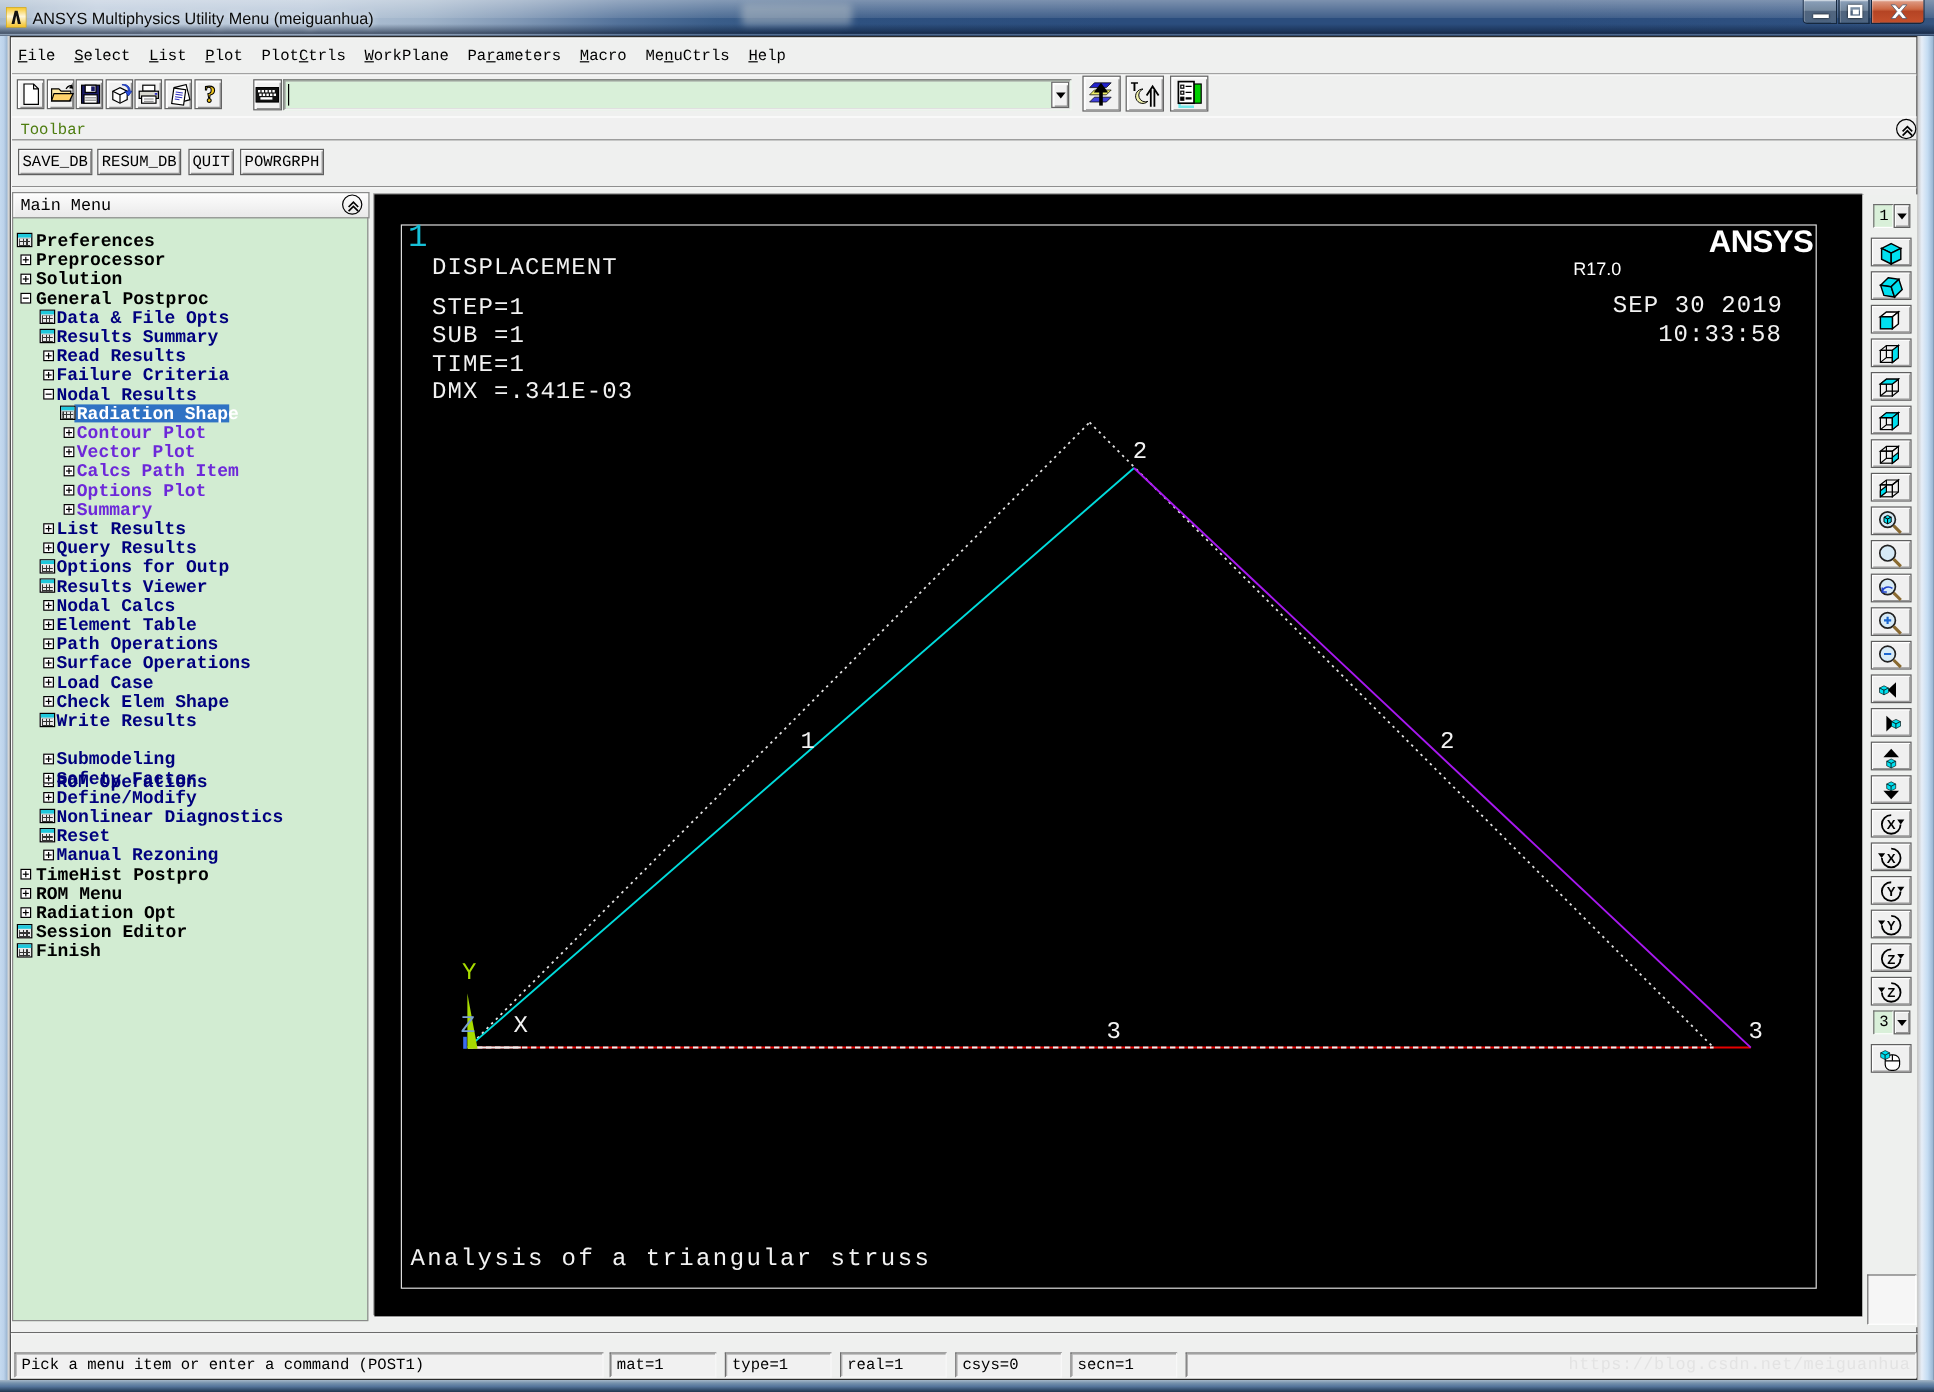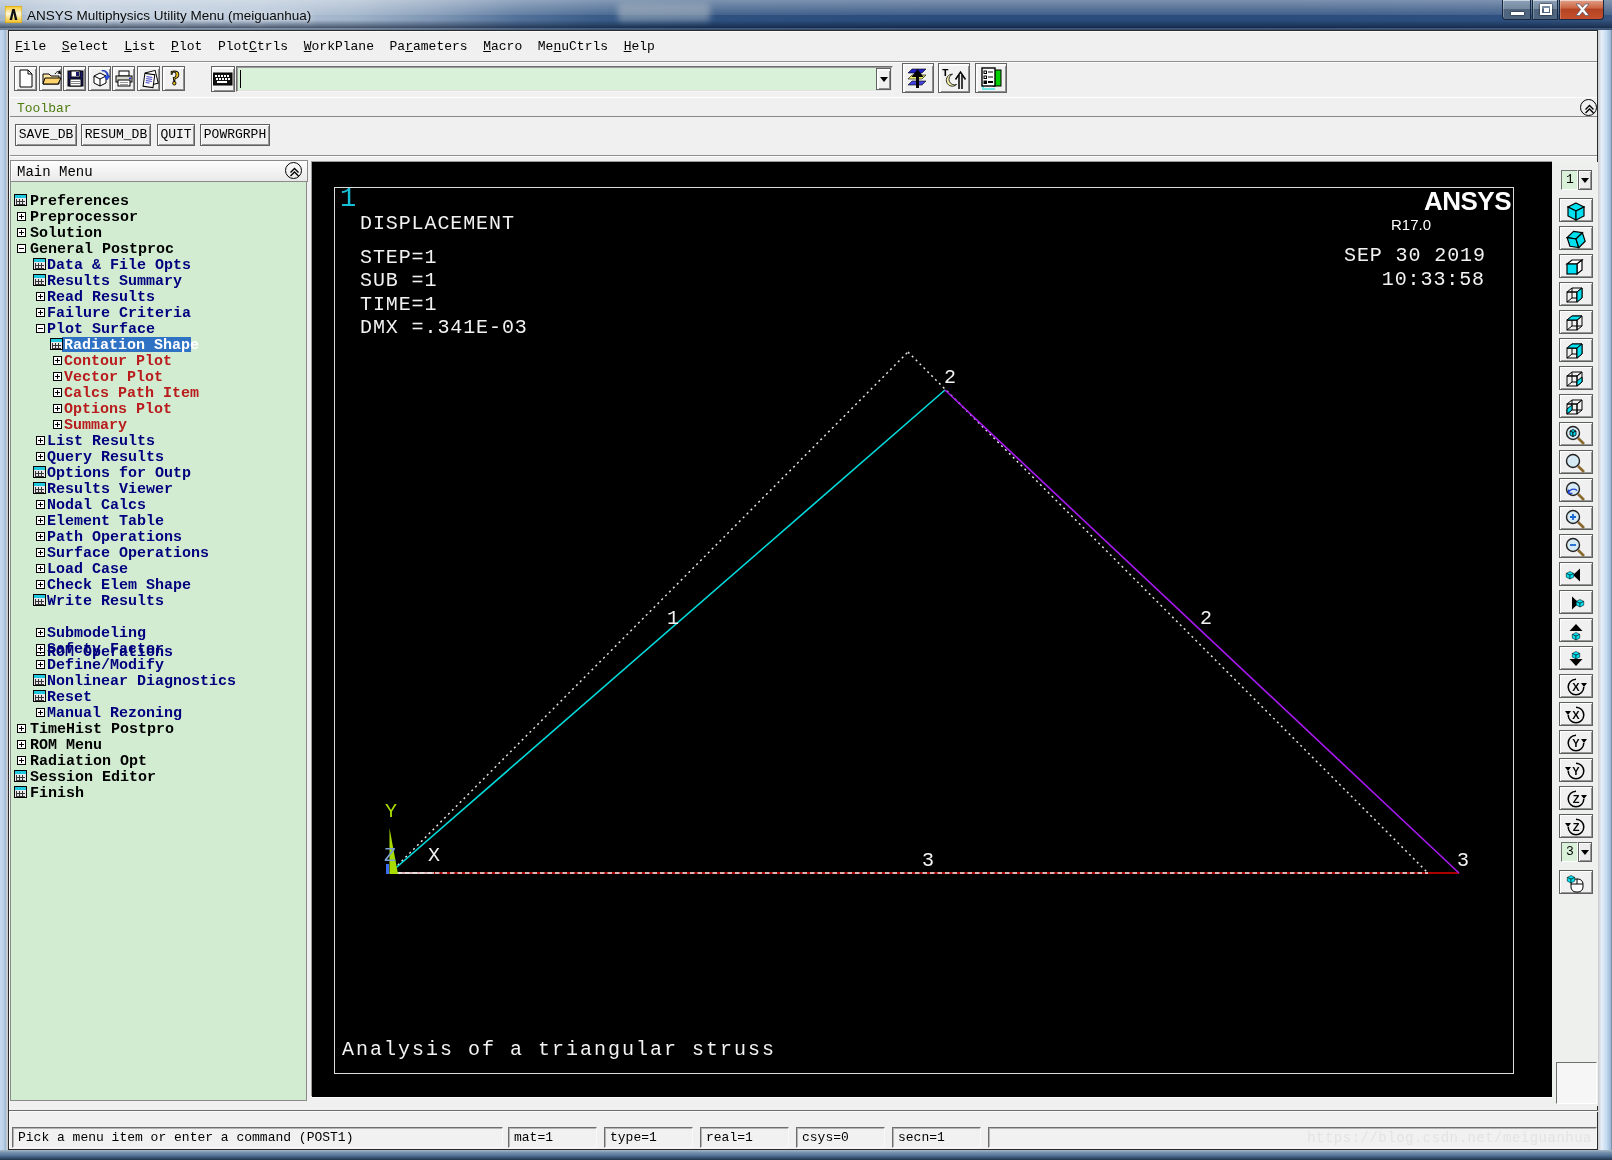--- a/index.html
+++ b/index.html
@@ -47,21 +47,21 @@
 #mmheader{left:10px;top:160px;width:298px;height:22px;background:linear-gradient(180deg,#fdfdfd,#e9e9e9);border:1px solid #8a8a8a;box-shadow:inset 1px 1px 0 #fff}
 #mmtitle{left:17px;top:164px;font-size:14px;color:#000}
 .chev{width:17px;height:17px;border:1px solid #000;border-radius:50%;background:transparent}
 .chev svg{position:absolute;left:0;top:0}
 
 .row{position:absolute;left:10px;height:16px;width:296px}
 .row b{position:absolute;display:block}
 .row span{position:absolute;top:1px;font-size:15px;font-weight:bold;line-height:15px;white-space:pre}
 .t0{color:#000}
 .t1{color:#00007e}
-.t2{color:#b91c1c}
+.t2{color:#6d28d9}
 .tsel{color:#fff}
 .pb{width:9px;height:9px;border:1px solid #000;background:#fff;top:3px}
 .pb i{position:absolute;left:1px;top:3px;width:5px;height:1px;background:#000}
 .pb em{position:absolute;left:3px;top:1px;width:1px;height:5px;background:#000}
 .dlg{width:13px;height:12px;border:1px solid #000;background:#e8e8e8;top:1px}
 .dlg i{position:absolute;left:0;top:0;width:11px;height:3px;background:#1fc8dc}
 .dlg em{position:absolute;left:1px;top:4px;width:9px;height:6px;background:
  repeating-linear-gradient(90deg,#333 0 1px,transparent 1px 3px),
  repeating-linear-gradient(0deg,#333 0 1px,transparent 1px 3px)}
 #seldef{left:62px;top:337px;width:129px;height:15px;background:#2f72c4}
@@ -318,21 +318,21 @@
       <b class="pb" style="left:26px">
         <i></i>
         <em></em>
       </b>
       <span class="t1" style="left:37px">Failure Criteria</span>
     </div>
 <div class="row" style="top:321px">
       <b class="pb" style="left:26px">
         <i></i>
       </b>
-      <span class="t1" style="left:37px">Plot Surface</span>
+      <span class="t1" style="left:37px">Nodal Results</span>
     </div>
 <div class="row" style="top:337px">
       <b class="dlg" style="left:40px">
         <i></i>
         <em></em>
       </b>
       <span class="tsel" style="left:54px">Radiation Shape</span>
     </div>
 <div class="row" style="top:353px">
       <b class="pb" style="left:43px">
@@ -546,21 +546,21 @@
 <polygon points="77.5,666 77.5,712 86,712" fill="#a8dc00"></polygon>
 <rect x="74" y="702" width="3" height="10" fill="#3a6cf0"></rect>
 </svg>
 <div class="abs gtext" style="left:340px;top:186px;color:#17c0d8;font-size:27px;line-height:27px">1</div>
 <div class="abs gtext" style="left:360px;top:214px">DISPLACEMENT</div>
 <div class="abs gtext" style="left:360px;top:246px;line-height:23.4px">STEP=1
 SUB =1
 TIME=1
 DMX =.341E-03</div>
 <div class="abs sans" style="left:1311px;top:188px;width:200px;text-align:right;color:#fff;font-size:26px;font-weight:bold;letter-spacing:-0.5px;line-height:26px">ANSYS</div>
-<div class="abs sans" style="left:1311px;top:217px;width:200px;text-align:center;color:#fff;font-size:15px;line-height:15px">R17.0</div>
+<div class="abs sans" style="left:1311px;top:217px;width:200px;text-align:left;color:#fff;font-size:15px;line-height:15px">R17.0</div>
 <div class="abs gtext" style="left:1344px;top:246px">SEP 30 2019</div>
 <div class="abs gtext" style="left:1344px;top:270px;width:141px;text-align:right">10:33:58</div>
 <div class="abs gtext" style="left:667px;top:609px">1</div>
 <div class="abs gtext" style="left:944px;top:368px">2</div>
 <div class="abs gtext" style="left:1200px;top:609px">2</div>
 <div class="abs gtext" style="left:922px;top:851px">3</div>
 <div class="abs gtext" style="left:1457px;top:851px">3</div>
 <div class="abs gtext" style="left:342px;top:1040px;letter-spacing:2px">Analysis of a triangular struss</div>
 <div class="abs gtext" style="left:385px;top:802px;color:#a8dc00">Y</div>
 <div class="abs gtext" style="left:384px;top:846px;color:#7aa0d4">Z</div>

